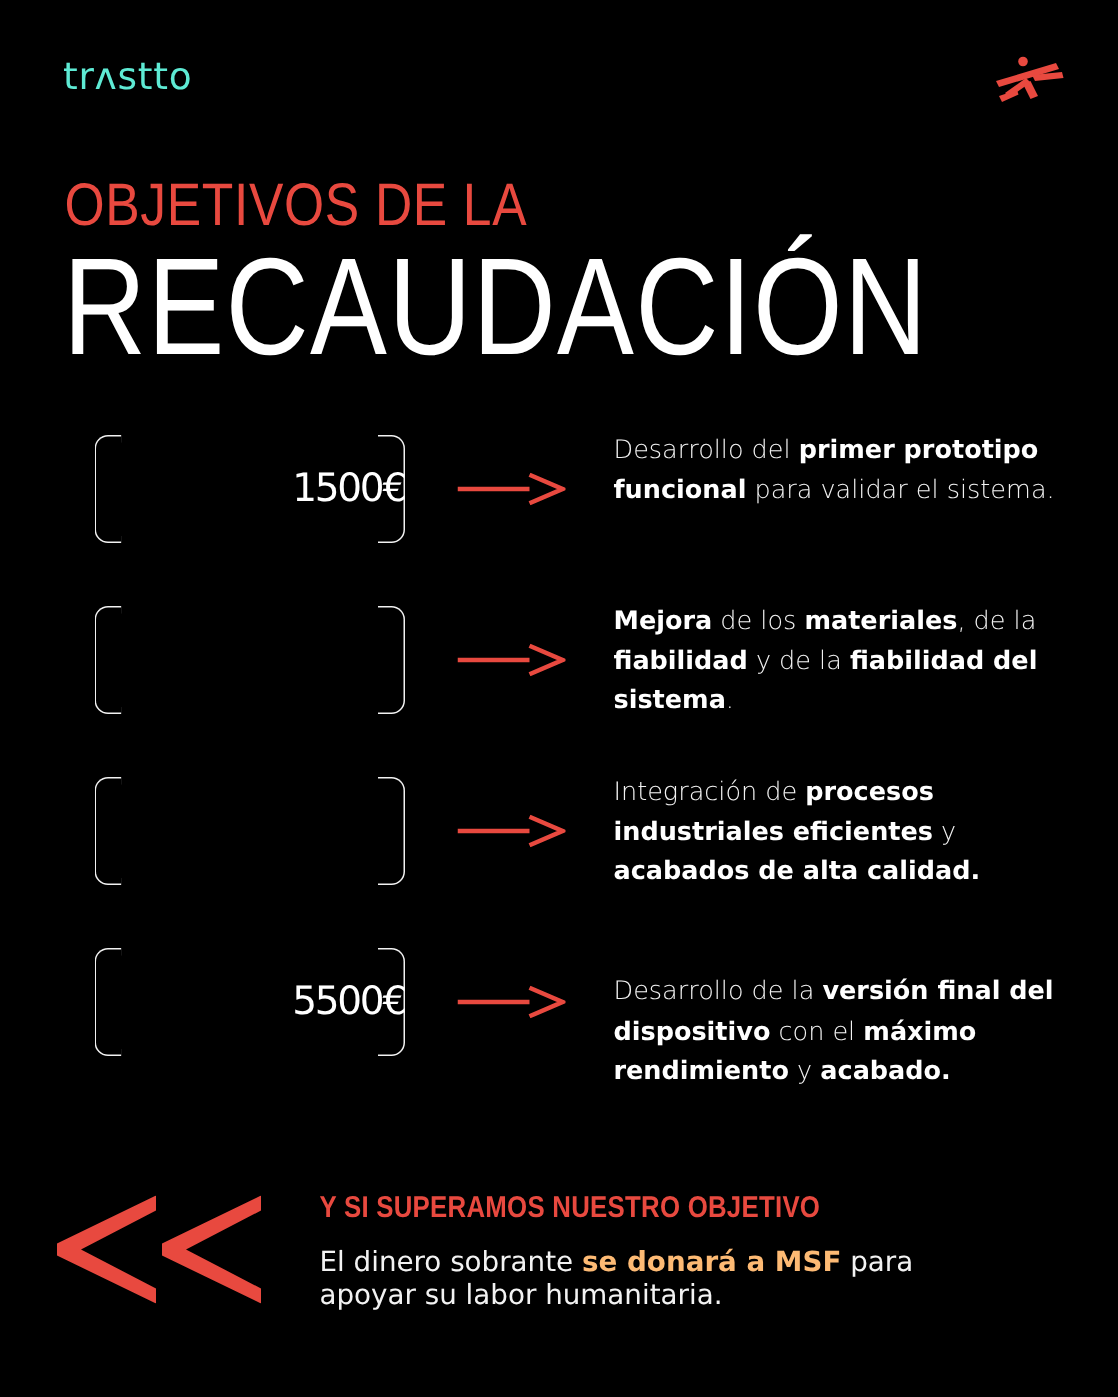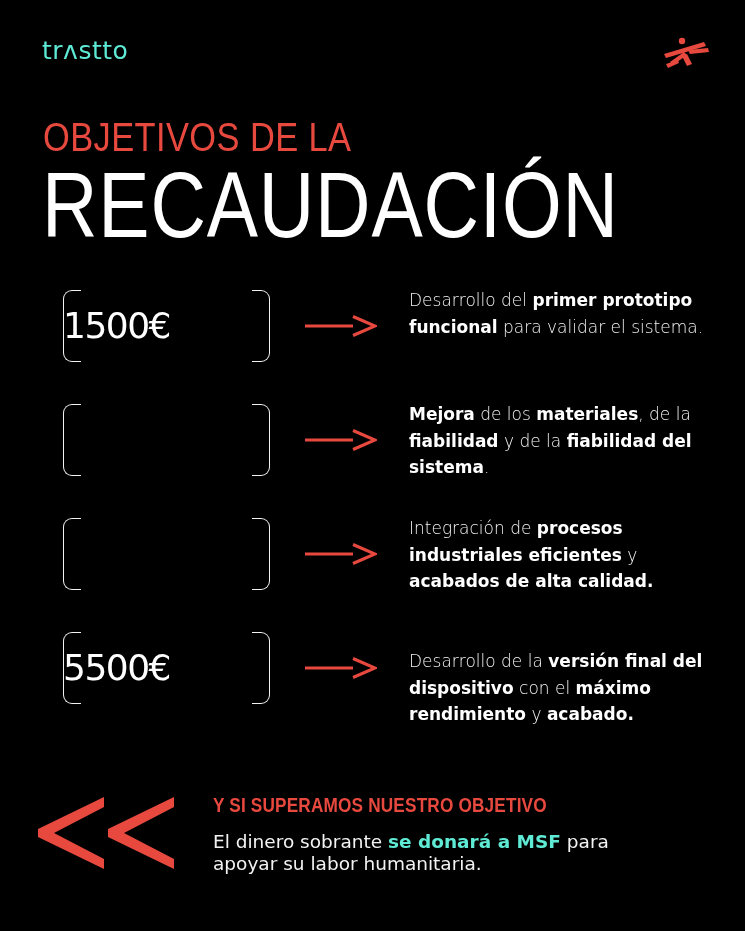--- a/index.html
+++ b/index.html
@@ -12,34 +12,34 @@
             font-family: "Liberation Sans", sans-serif; font-size: 40px; letter-spacing: 0.5px;
             transform: scaleX(0.86); transform-origin: left top; white-space: nowrap; }
     .title-big { position: absolute; left: 42px; top: 159px; color: #fff;
             font-family: "Liberation Sans", sans-serif; font-size: 92px; line-height: 1; white-space: nowrap;
             transform: scaleX(0.835); transform-origin: left top; letter-spacing: 1px; }
     .row { position: absolute; left: 0; width: 745px; }
     .box { position: absolute; left: 63px; width: 207px; height: 72px; }
     .br { position: absolute; top: 0; width: 18px; height: 72px; border: 1.5px solid #f2f2f2; box-sizing: border-box; }
     .br.l { left: 0; border-right: none; border-radius: 9px 0 0 9px; }
     .br.r { right: 0; border-left: none; border-radius: 0 9px 9px 0; }
-    .amount { position: absolute; left: 0; width: 207px; top: 16px; text-align: left;
-              font-family: "DejaVu Sans", sans-serif; font-size: 36px; line-height: 40px; color: #fff;
+    .amount { position: absolute; left: 0; width: 207px; top: 16px; text-align: right;
+              font-family: "DejaVu Sans", sans-serif; font-size: 26px; line-height: 40px; color: #fff;
               letter-spacing: -1.5px; }
     .arrow { position: absolute; left: 305px; width: 72px; height: 22px; }
     .desc { position: absolute; left: 409px; width: 320px; font-family: "DejaVu Sans", sans-serif;
             font-size: 17px; line-height: 26.5px; color: #f2f2f2; font-weight: 300; }
     .desc b { font-weight: 700; color: #fff; }
     .chev { position: absolute; left: 38px; top: 797px; width: 140px; height: 72px; }
     .footer-head { position: absolute; left: 213px; top: 794px; color: #e8493f;
             font-family: "Liberation Sans", sans-serif; font-weight: 700; font-size: 20px; white-space: nowrap;
             transform: scaleX(0.86); transform-origin: left top; letter-spacing: 0.2px; }
     .footer-text { position: absolute; left: 213px; top: 831px; width: 460px; font-family: "DejaVu Sans", sans-serif;
             font-size: 18.5px; line-height: 22px; color: #f2f2f2; }
-    .footer-text b { font-weight: 700; color: #5eead4; }
+    .footer-text b { font-weight: 700; color: #fdba74; }
   </style>
 </head>
 <body>
 
 <div class="logo">trʌstto</div>
 
 <svg class="msf" viewBox="0 0 50 34">
   <circle cx="22" cy="5" r="3.2" fill="#e8493f"></circle>
   <path d="M4 18 L44 6 L46 10 L6 22 Z" fill="#e8493f"></path>
   <path d="M28 14 L48 12 L49 16 L30 18 Z" fill="#e8493f"></path>

